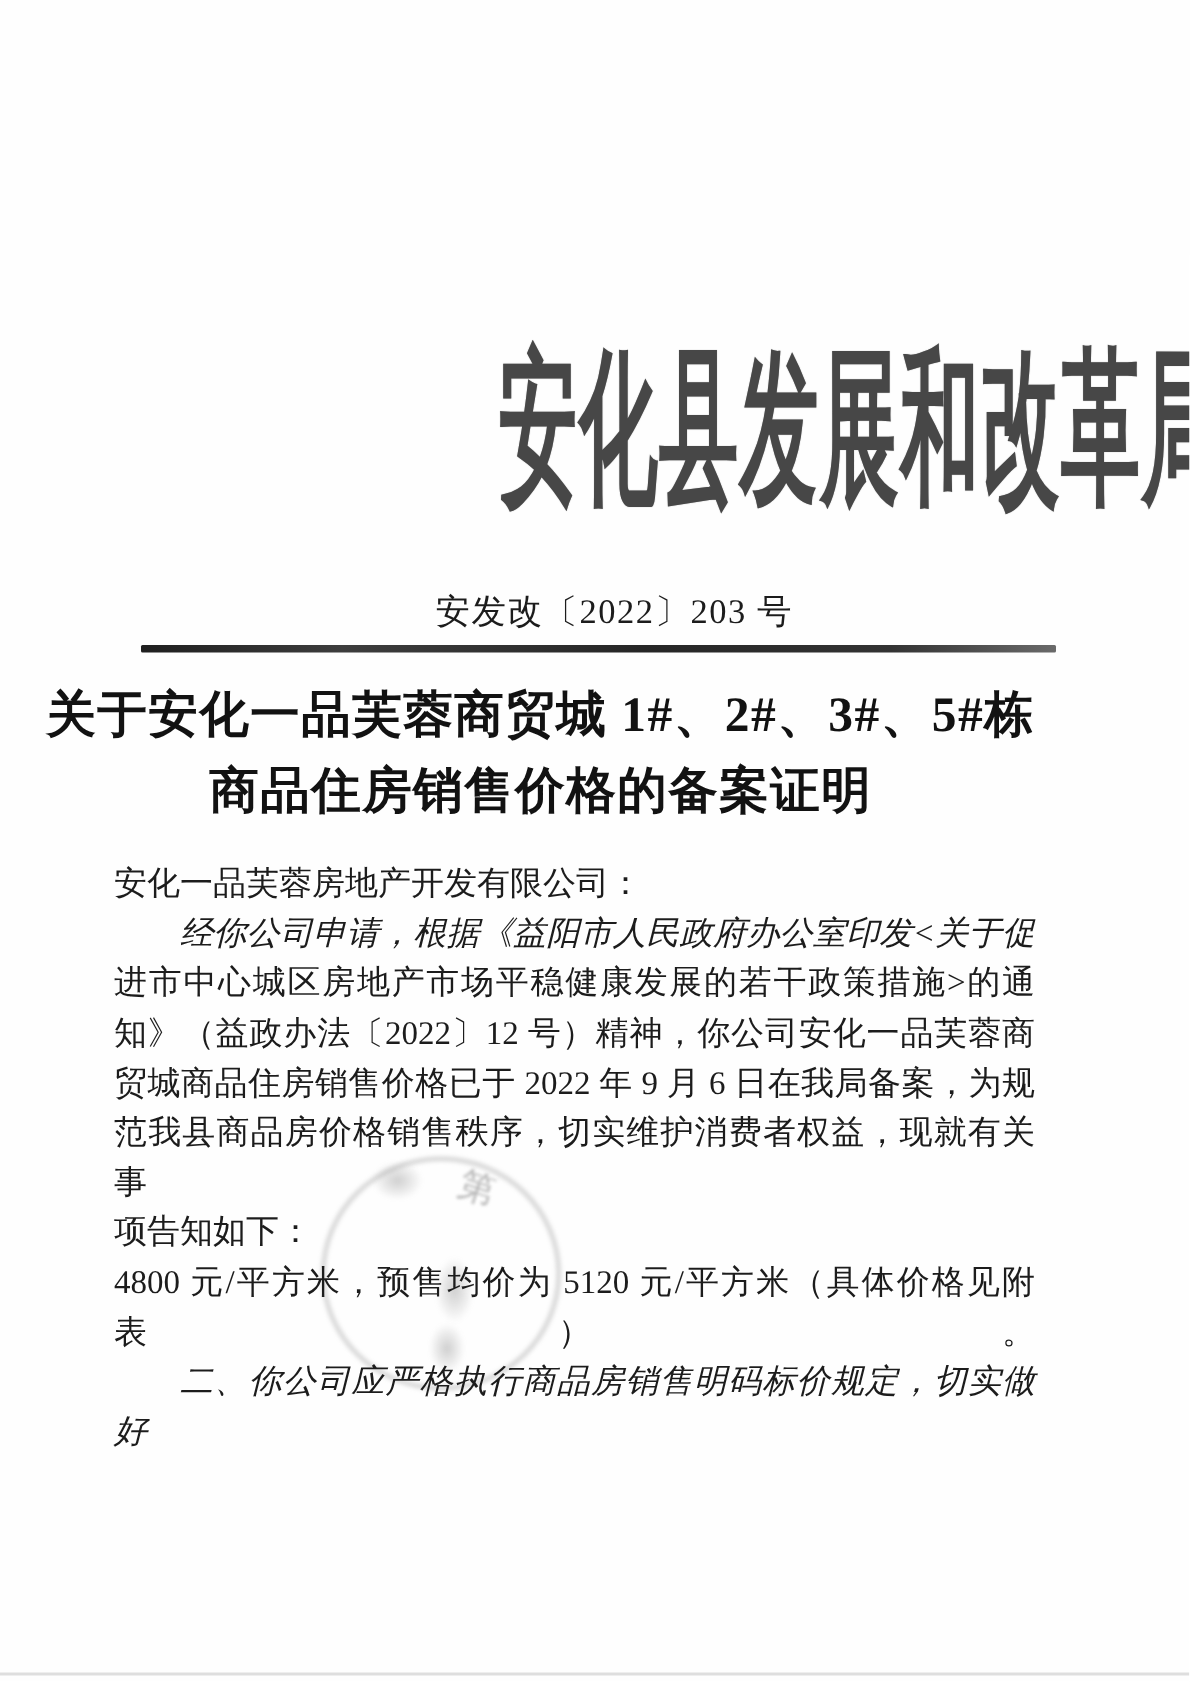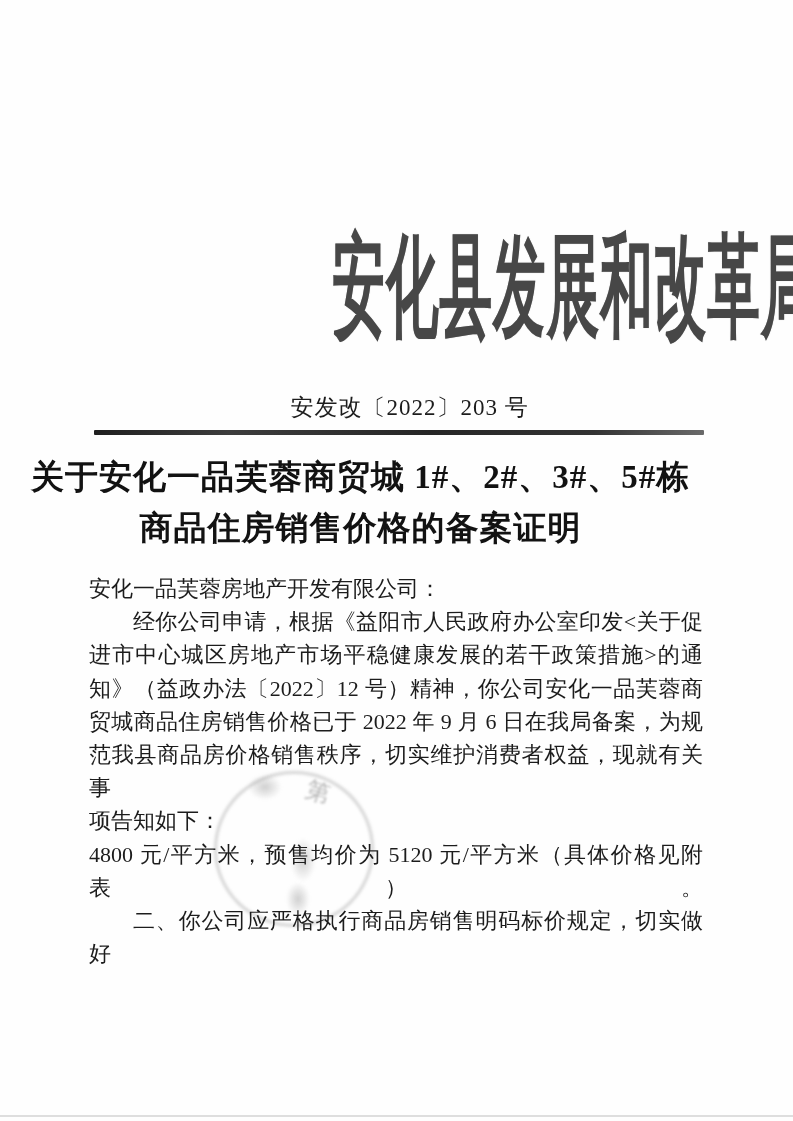--- a/index.html
+++ b/index.html
@@ -70,36 +70,37 @@
     font-weight: bold;
     font-size: 33px;
     line-height: 51px;
     color: #121212;
     letter-spacing: 1px;
   }
 
   .body-text {
     position: absolute;
     top: 572px;
-    left: 89px;
+    left: 76px;
     width: 614px;
     font-size: 22px;
     line-height: 33.2px;
     color: var(--text_ink, #1c1c1c);
   }
   .body-text .line {
     white-space: nowrap;
   }
   .body-text .line.fill {
     white-space: normal;
     text-align: justify;
     text-align-last: justify;
   }
   .body-text .line.indent {
     text-indent: 44px;
+    font-style: italic;
   }
 
   
   .stamp {
     position: absolute;
     left: 214px;
     top: 771px;
     width: 154px;
     height: 150px;
     border: 3px solid rgba(118,118,118,0.30);

